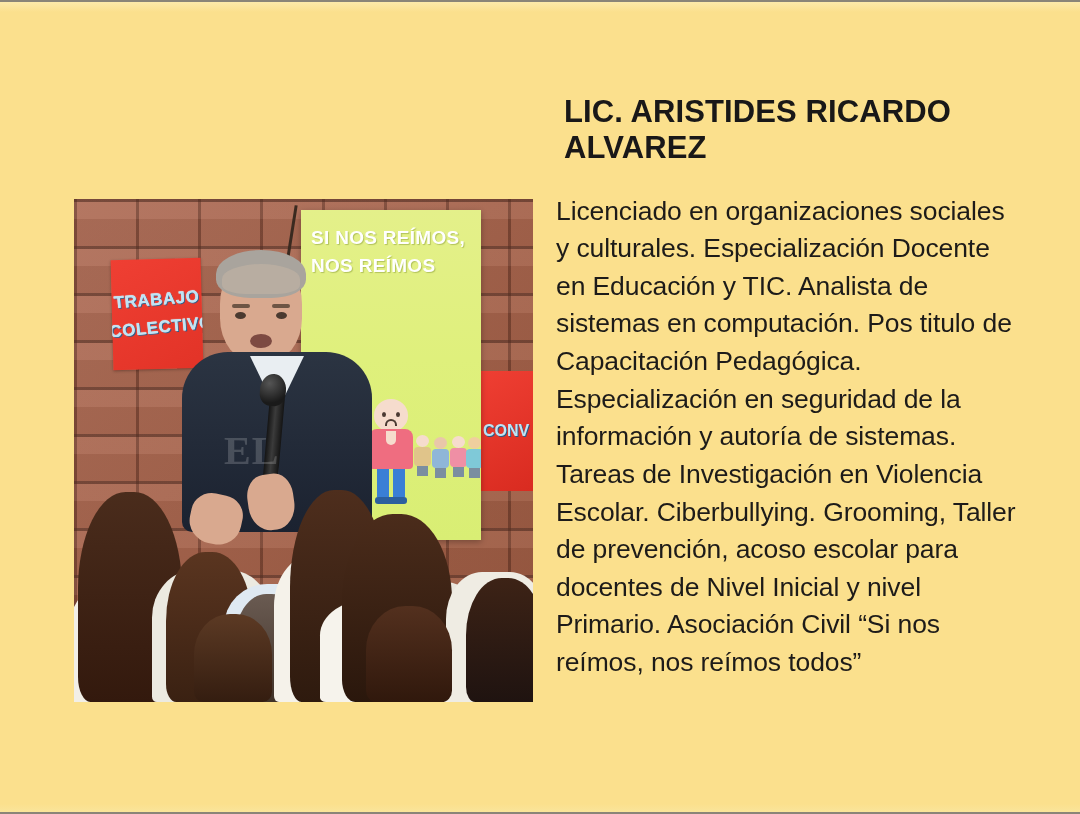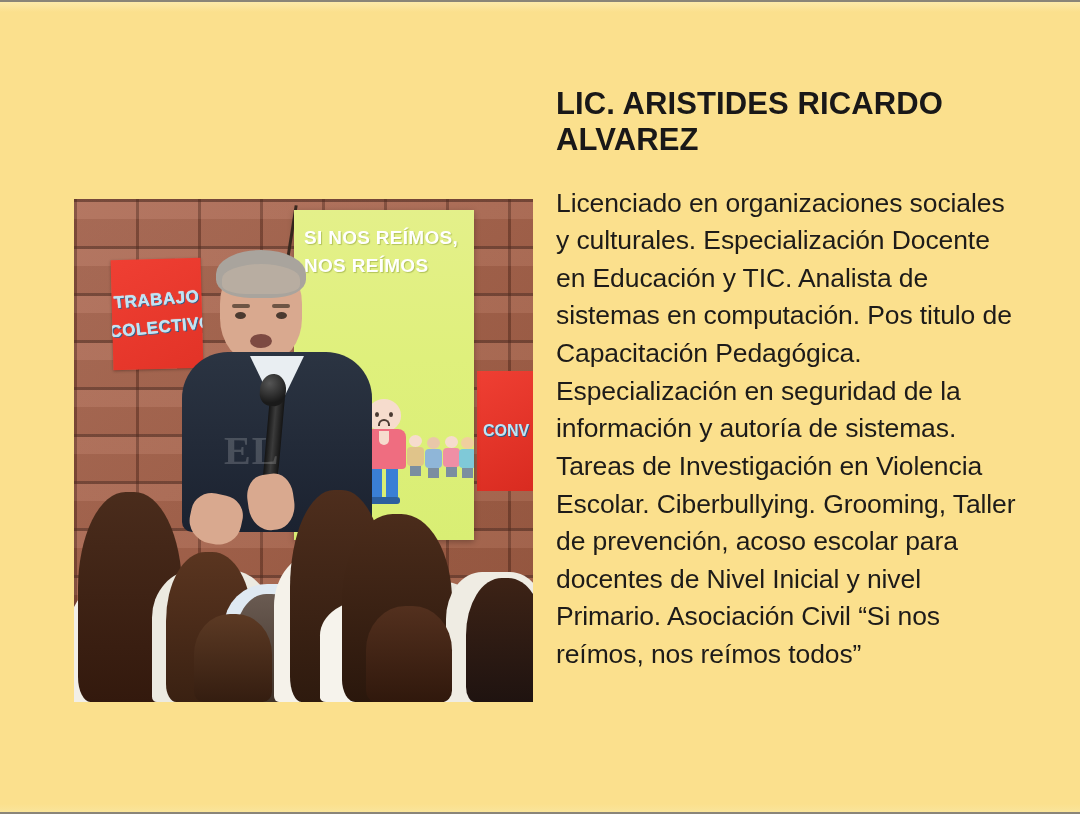--- a/index.html
+++ b/index.html
@@ -115,21 +115,21 @@
     font-size: 16px;
     font-weight: bold;
     text-shadow: 1px 1px 0 #2a5a86;
     white-space: nowrap;
     text-align: right;
   }
 
   
   .banner {
     position: absolute;
-    left: 220px;
+    left: 227px;
     top: 11px;
     width: 180px;
     height: 330px;
     background: linear-gradient(180deg, #e4f08a 0%, #dff07c 45%, #d9ee74 100%);
     box-shadow: 0 2px 6px rgba(0,0,0,0.28);
     overflow: hidden;
   }
   .banner-rod {
     position: absolute;
     left: 216px;
@@ -376,21 +376,21 @@
   }
 
   
   .textcol {
     position: absolute;
     left: 556px;
     top: 84px;
     width: 460px;
   }
   .title {
-    margin: 0;
+    margin: 8px;
     font-size: 31px;
     line-height: 1.17;
     font-weight: bold;
     color: #191818;
     letter-spacing: 0.1px;
   }
   .bio {
     margin: 26px 0 0 0;
     font-size: 26.5px;
     line-height: 1.42;

